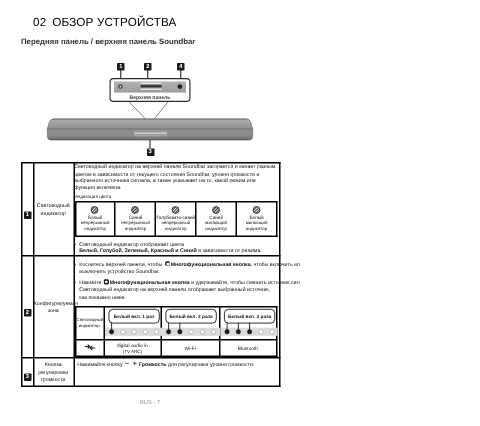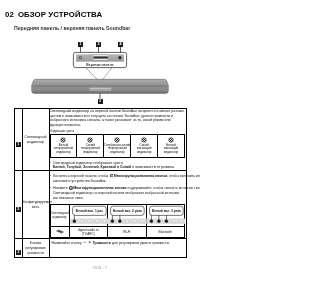--- a/index.html
+++ b/index.html
@@ -1,18 +1,18 @@
 <!DOCTYPE html>
 <html><head>
 <meta charset="utf-8">
 <style>
   html,body{margin:0;padding:0;width:200px;height:284px;background:#fff;}
   body{font-family:"Liberation Sans",sans-serif;color:#000;}
   .page{position:relative;width:200px;height:284px;overflow:hidden;background:#fff;}
-  .chapter{position:absolute;left:5px;top:10px;font-size:7.8px;font-weight:bold;letter-spacing:.1px;white-space:nowrap;}
+  .chapter{position:absolute;left:22px;top:10px;font-size:7.8px;font-weight:normal;letter-spacing:.1px;white-space:nowrap;}
   .chapter .num{margin-right:4px;}
   .subtitle{position:absolute;left:14px;top:25px;font-size:5.2px;font-weight:bold;color:#333;white-space:nowrap;}
   .diagram{position:absolute;left:0;top:0;width:200px;height:108px;}
   .marker{position:absolute;background:#1a1a1a;color:#fff;font-size:3.8px;font-weight:bold;
           width:5px;height:5px;line-height:5.2px;text-align:center;border-radius:.5px;font-family:"Liberation Sans",sans-serif;}
 
   .tbl{position:absolute;left:14px;top:108px;width:172.5px;border-collapse:collapse;table-layout:fixed;}
   .tbl td{border:0.5px solid #000;vertical-align:top;padding:0;box-sizing:border-box;}
   .numcell{width:7.5px;min-width:7.5px;max-width:7.5px;text-align:center;vertical-align:middle !important;}
   .numbox{display:inline-block;background:#1a1a1a;color:#fff;font-size:3.8px;font-weight:bold;

